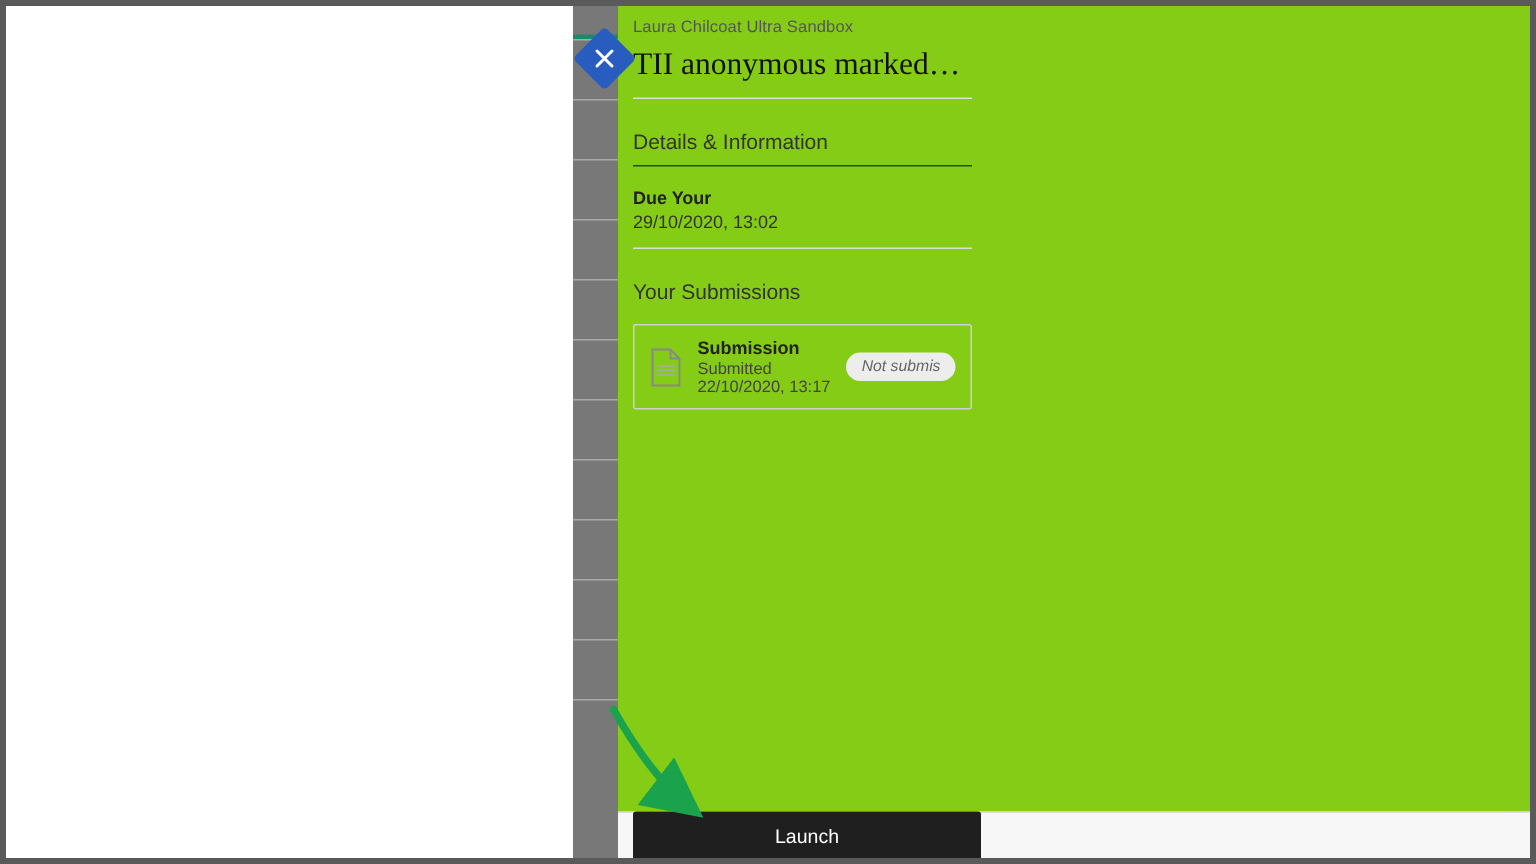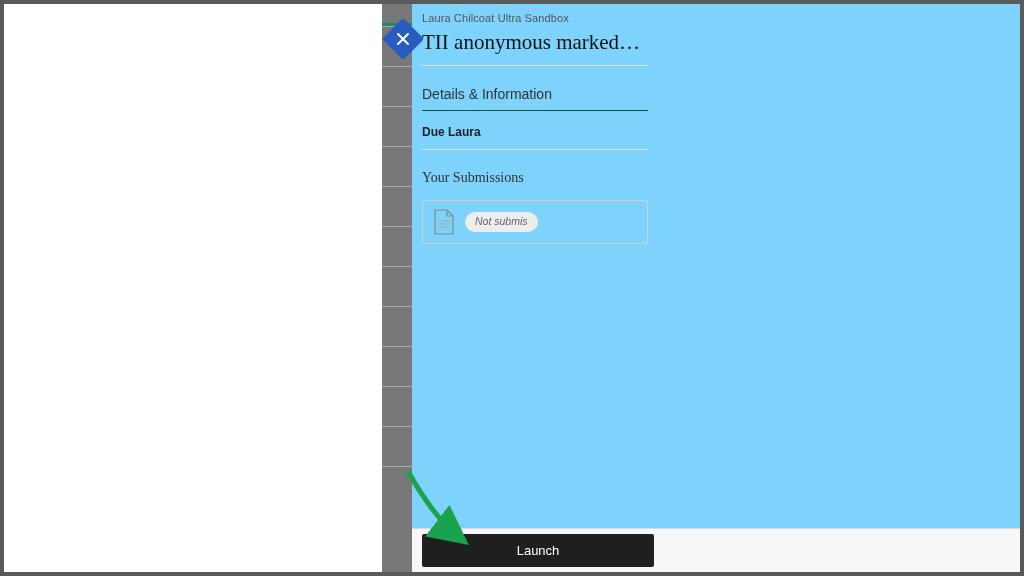--- a/index.html
+++ b/index.html
@@ -25,21 +25,21 @@
       flex: 0 0 22px;
       border-bottom: 3px solid #1a8a6d;
     }
 
     .panel {
       position: absolute;
       left: 408px;
       top: 0;
       right: 0;
       bottom: 0;
-      background: #7dd3fc;
+      background: #84cc16;
       display: flex;
       flex-direction: column;
     }
 
     .close-pill {
       position: absolute;
       left: 384px;
       top: 20px;
       width: 30px;
       height: 30px;
@@ -64,21 +64,21 @@
 
     .course-label { font-size: 11px; color: #555; letter-spacing: 0.01em; }
     .panel-title { font-family: Georgia, "Times New Roman", serif; font-size: 21px; color: #111; padding-bottom: 10px; border-bottom: 1px solid #ddd; white-space: nowrap; overflow: hidden; text-overflow: ellipsis; }
 
     .section-head { font-size: 14px; color: #333; padding: 14px 0 8px 0; border-bottom: 1px solid #14532d; font-weight: 400; }
 
     .due-block { padding-top: 8px; padding-bottom: 10px; border-bottom: 1px solid #ddd; }
     .due-label { font-size: 12px; font-weight: 700; color: #222; }
     .due-value { font-size: 12px; color: #333; margin-top: 2px; }
 
-    .subs-head { font-size: 14px; color: #333; padding: 14px 0 8px 0; font-weight: 400; font-family: Liberation Serif, serif; }
+    .subs-head { font-size: 14px; color: #333; padding: 14px 0 8px 0; font-weight: 400; }
 
     .sub-card {
       border: 1px solid #d0d0d0;
       border-radius: 2px;
       padding: 8px 10px;
       display: flex;
       align-items: center;
       gap: 10px;
       cursor: pointer;
     }
@@ -97,21 +97,21 @@
       line-height: 1.1;
       text-align: center;
       min-width: 46px;
     }
 
     .footer {
       position: absolute;
       left: 408px;
       right: 0;
       bottom: 0;
-      height: 44px;
+      height: 31px;
       border-top: 1px solid #d8d8d8;
       background: #f7f7f7;
       display: flex;
       align-items: center;
       padding: 0 10px;
     }
     .launch-btn {
       width: 232px;
       background: #1f1f1f;
       color: #fff;
@@ -158,35 +158,40 @@
 </div>
 
 <div class="panel">
   <div class="panel-inner">
     <div class="course-label">Laura Chilcoat Ultra Sandbox</div>
     <div class="panel-title">TII anonymous marked…</div>
 
     <div class="section-head">Details &amp; Information</div>
 
     <div class="due-block">
-      <div class="due-label">Due Laura</div>
+      <div class="due-label">Due Your</div>
+      <div class="due-value">29/10/2020, 13:02</div>
     </div>
 
     <div class="subs-head">Your Submissions</div>
 
     <div class="sub-card">
       <span class="sub-icon">
         <svg viewBox="0 0 22 26">
           <path d="M2 1 H14 L20 7 V25 H2 Z" fill="none" stroke="#888" stroke-width="1.2"></path>
           <path d="M14 1 V7 H20" fill="none" stroke="#888" stroke-width="1.2"></path>
           <line x1="5" y1="12" x2="17" y2="12" stroke="#aaa" stroke-width="1"></line>
           <line x1="5" y1="15" x2="17" y2="15" stroke="#aaa" stroke-width="1"></line>
           <line x1="5" y1="18" x2="17" y2="18" stroke="#aaa" stroke-width="1"></line>
         </svg>
       </span>
+      <div class="sub-text">
+        <div class="sub-title">Submission</div>
+        <div class="sub-sub">Submitted 22/10/2020, 13:17</div>
+      </div>
       <div class="status-pill">Not submis</div>
     </div>
 
   </div>
 </div>
 
 <div class="footer">
   <button class="launch-btn">Launch</button>
 </div>
 

